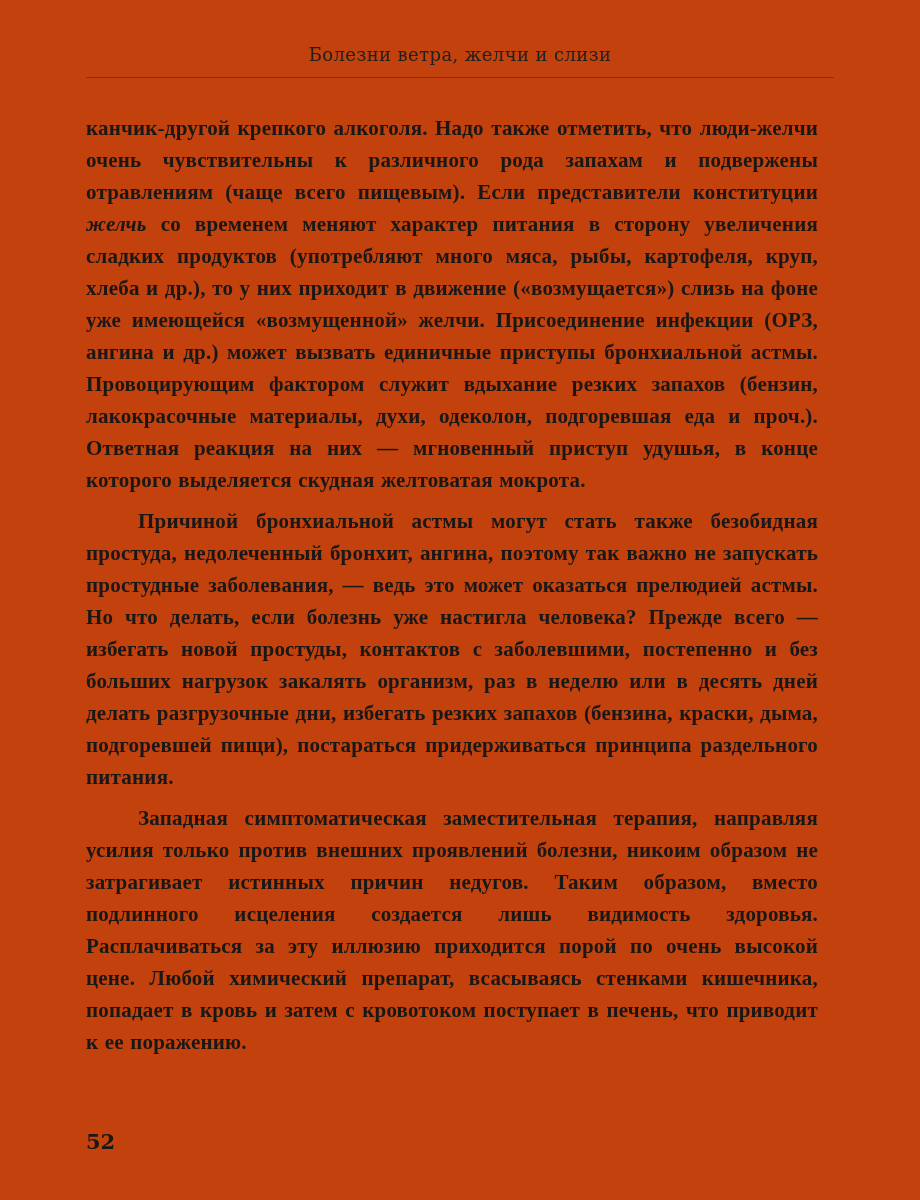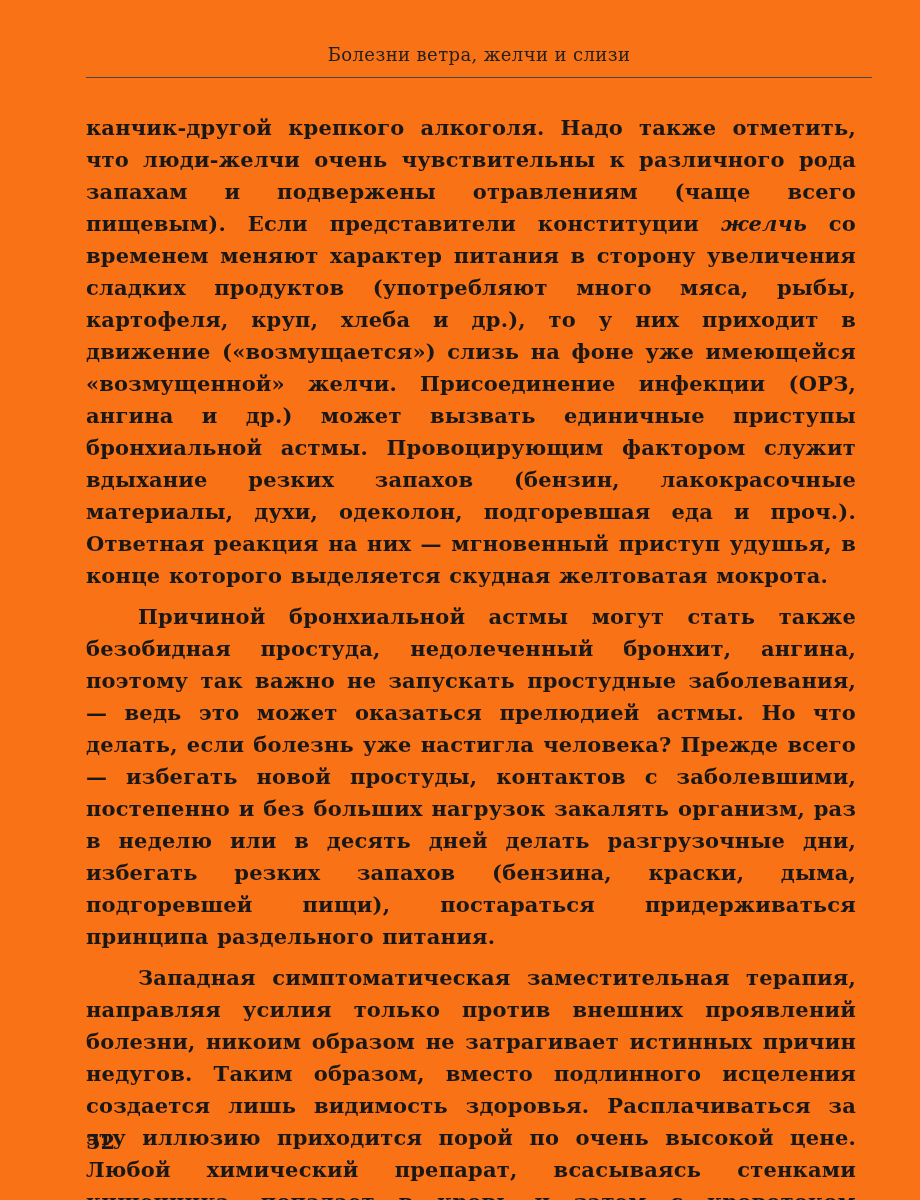--- a/index.html
+++ b/index.html
@@ -5,24 +5,24 @@
   html, body {
     margin: 0;
     padding: 0;
     background: #ffffff;
   }
   .page {
     position: relative;
     width: 920px;
     height: 1200px;
     box-sizing: border-box;
-    background: #f97316;
+    background: #c2410c;
     color: #191817;
     font-family: "DejaVu Serif", "Liberation Serif", serif;
-    padding: 44px 48px 0 86px;
+    padding: 44px 86px 0 86px;
     overflow: hidden;
   }
   .running-head {
     text-align: center;
     font-size: 18px;
     font-weight: 500;
     letter-spacing: 0.4px;
     color: #222120;
     padding-bottom: 12px;
   }
@@ -36,20 +36,21 @@
     font-size: 21px;
     line-height: 32px;
     font-weight: 600;
     text-align: justify;
     letter-spacing: 0.2px;
     word-spacing: 1px;
   }
   .para {
     margin: 0 16px 0 0;
     padding: 0;
+    font-family: Liberation Serif, serif;
   }
   .para + .para {
     margin-top: 9px;
   }
   .para.indent {
     text-indent: 52px;
   }
   .para em {
     font-style: italic;
     font-weight: 600;

